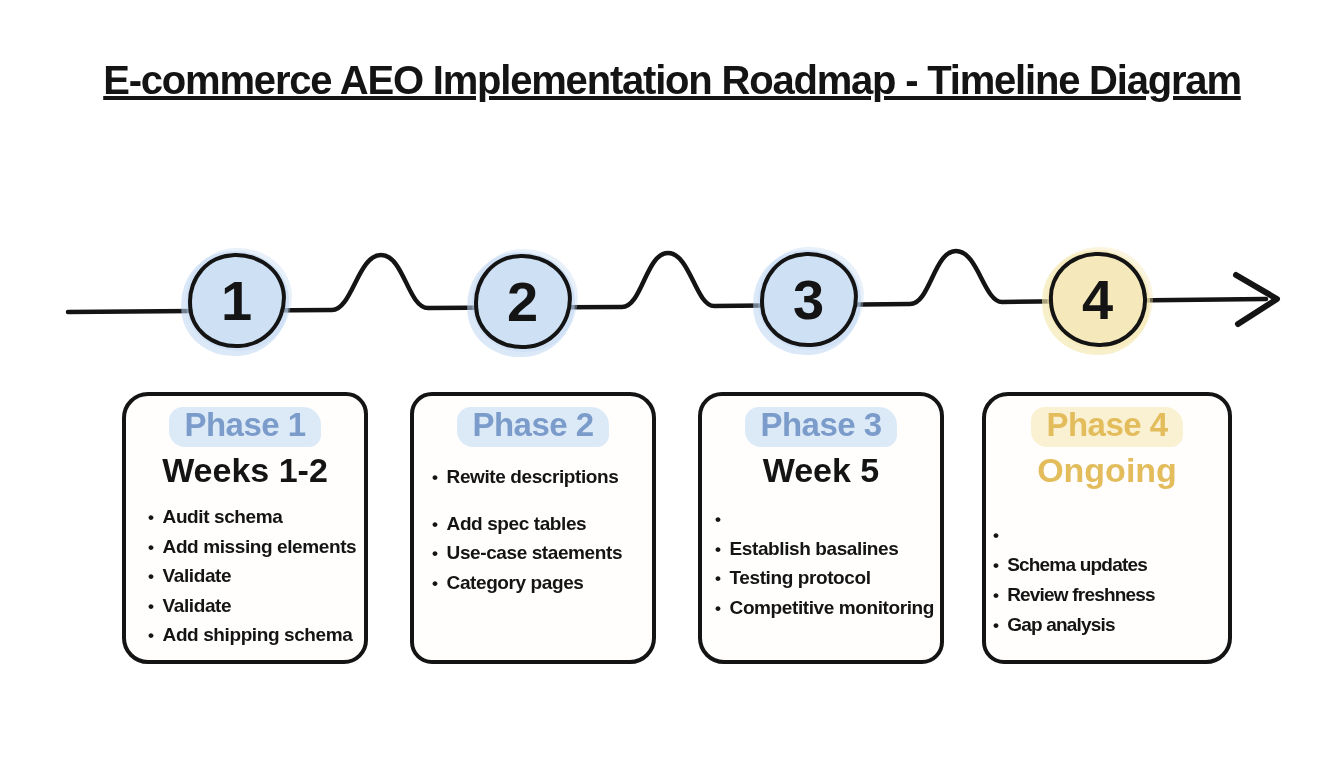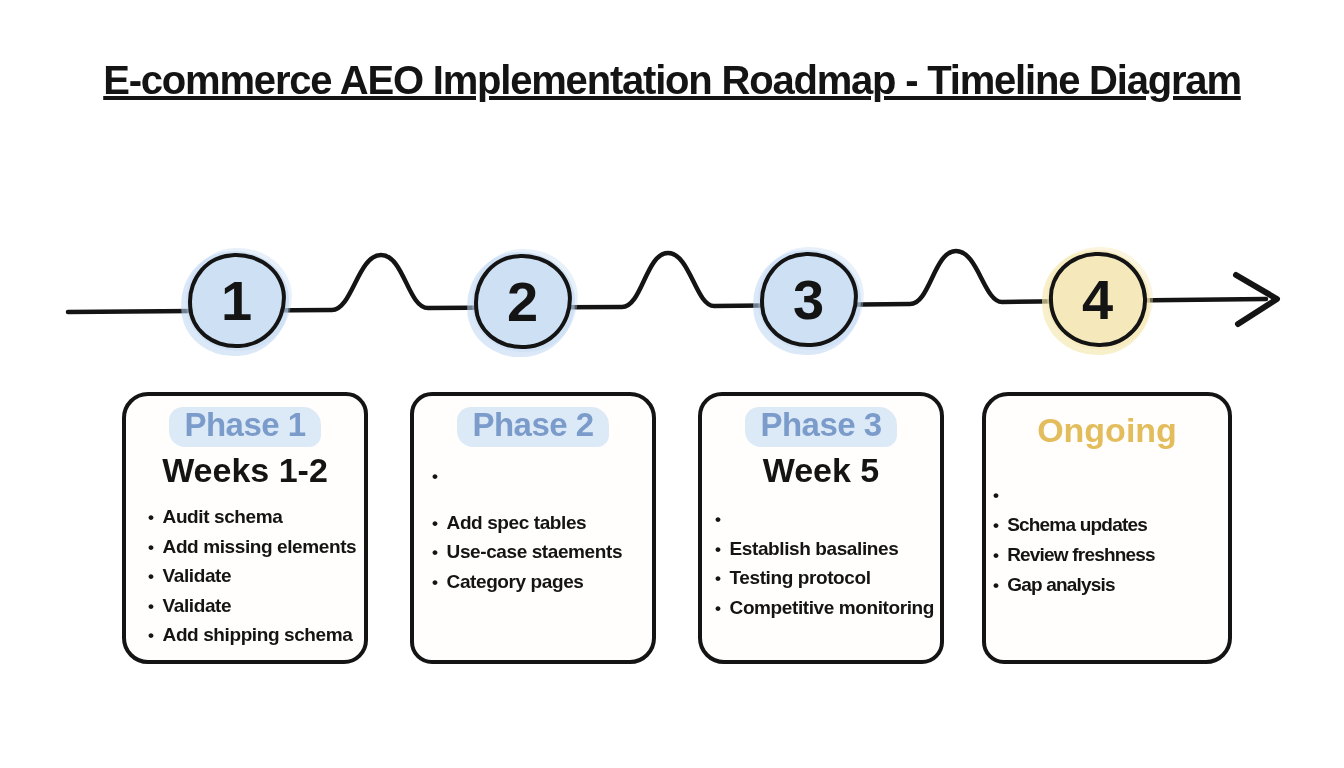--- a/index.html
+++ b/index.html
@@ -119,20 +119,21 @@
           <span>Add shipping schema</span>
         </li>
     </ul>
   </section>
 
   <section class="card c2 blue-theme">
     <span class="phase-label">Phase 2</span>
     <ul class="tasks">
       <li class="task">
           <span class="bullet">•</span>
+          <span>Rewite descriptions</span>
         </li>
       <li class="task">
           <span class="bullet">•</span>
           <span>Add spec tables</span>
         </li>
       <li class="task">
           <span class="bullet">•</span>
           <span>Use-case staements</span>
         </li>
       <li class="task">
@@ -158,20 +159,21 @@
           <span>Testing protocol</span>
         </li>
       <li class="task">
           <span class="bullet">•</span>
           <span>Competitive monitoring</span>
         </li>
     </ul>
   </section>
 
   <section class="card c4 gold-theme">
+    <span class="phase-label">Phase 4</span>
     <div class="timeframe">Ongoing</div>
     <ul class="tasks">
       <li class="task">
           <span class="bullet">•</span>
         </li>
       <li class="task">
           <span class="bullet">•</span>
           <span>Schema updates</span>
         </li>
       <li class="task">

